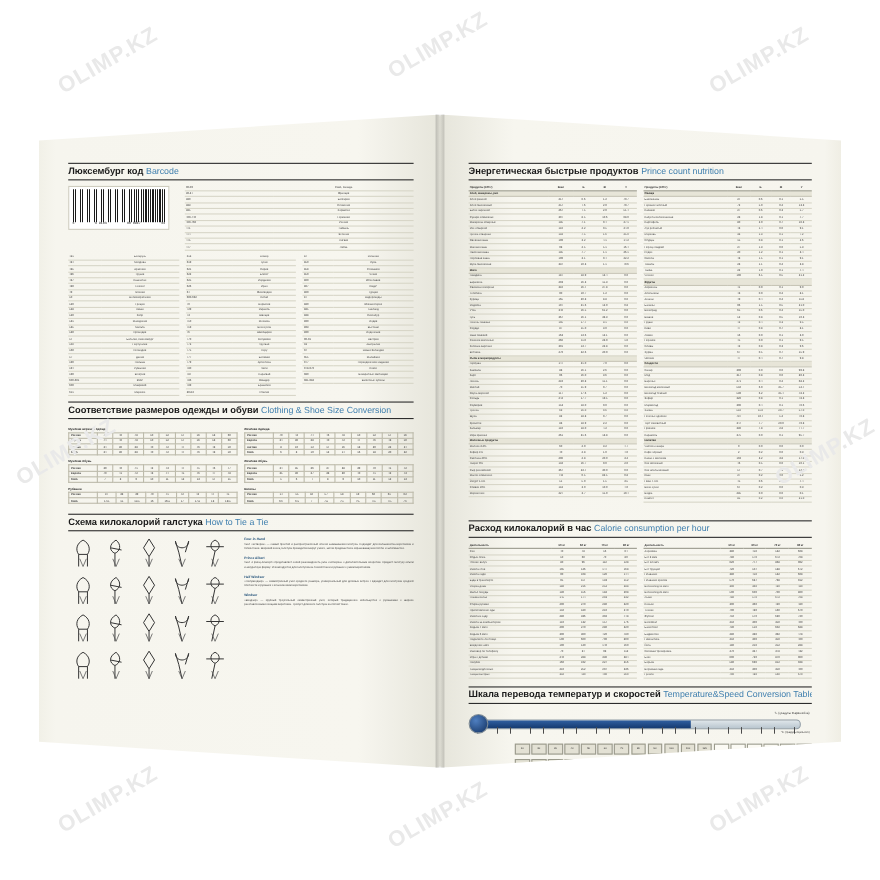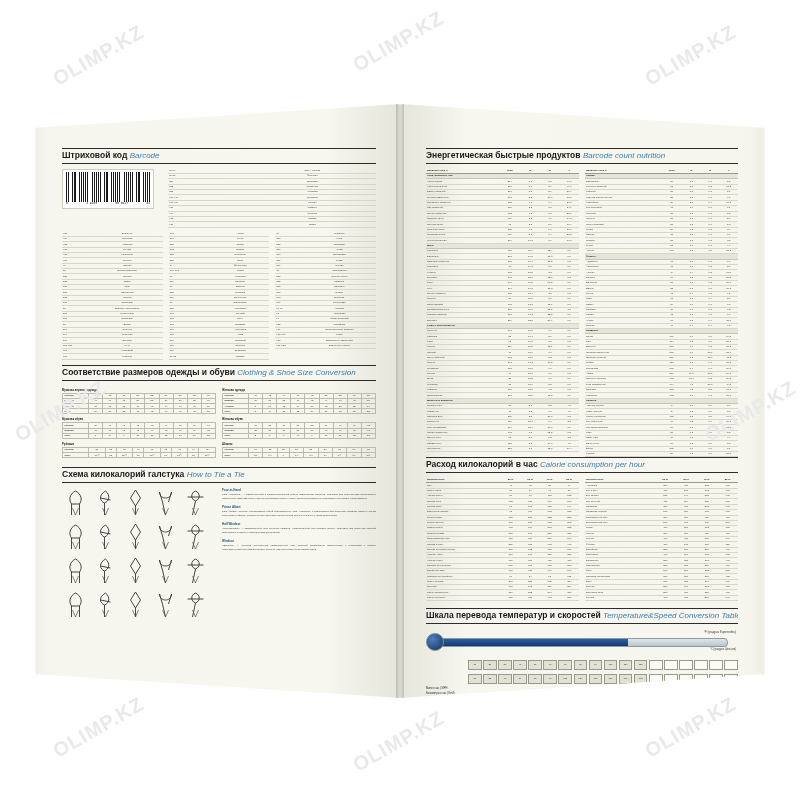--- a/index.html
+++ b/index.html
@@ -65,21 +65,20 @@
     font-size:8.5px;
     font-weight:bold;
     color:#1b1b1b;
     line-height:1.15;
     white-space:nowrap;
     overflow:hidden;
   }
   .sec-head .en{
     color:#3f7fae;
     font-weight:normal;
-    font-style:italic;
     font-size:8px;
   }
   .cols{display:flex;gap:6px;}
   .col{flex:1;}
   .tbl{width:100%;border-collapse:collapse;}
   .tbl td,.tbl th{
     font-size:2.5px;line-height:1.5;
     padding:0.3px 1px;
     color:#3a3a3a;
     border-bottom:0.3px solid #d8d6c8;
@@ -181,21 +180,21 @@
 <div class="wm" style="left:48px;top:716px;">OLIMP.KZ</div>
 <div class="wm" style="left:348px;top:730px;">OLIMP.KZ</div>
 <div class="wm" style="left:640px;top:716px;">OLIMP.KZ</div>
 
 <div class="book">
 
   <div class="page page-left">
     <div class="inner">
 
       <div class="sec-head">
-        <span>Штриховой код</span>
+        <span>Люксембург код</span>
         <span class="en">Barcode</span>
       </div>
 
       <div class="cols" style="margin-bottom:4px;">
         <div class="col" style="flex:0 0 100px;">
           <div class="barcode-box">
             <div class="bars"></div>
             <div class="bar-digits">
               <span>6</span>
               <span>4 9103</span>
@@ -958,21 +957,21 @@
       </div>
 
     </div>
   </div>
 
   <div class="page page-right">
     <div class="inner">
 
       <div class="sec-head">
         <span>Энергетическая быстрые продуктов</span>
-        <span class="en">Barcode count nutrition</span>
+        <span class="en">Prince count nutrition</span>
       </div>
 
       <div class="cols">
         <div class="col">
             <table class="tbl">
               <thead id="nh1">
                 <tr>
                   <th>Продукты (100 г)</th>
                   <th class="num">Ккал</th>
                   <th class="num">Б</th>
@@ -1697,21 +1696,21 @@
                   <td class="num">85</td>
                   <td class="num">0.2</td>
                   <td class="num">0.0</td>
                   <td class="num">21.0</td>
                 </tr>
               </tbody>
             </table>
           </div>
       </div>
 
-      <div class="sec-head" style="margin-top:0;">
+      <div class="sec-head" style="margin-top:16px;">
         <span>Расход килокалорий в час</span>
         <span class="en">Calorie consumption per hour</span>
       </div>
 
       <div class="cols">
         <div class="col">
             <table class="tbl">
               <thead id="ch1">
                 <tr>
                   <th>Деятельность</th>

